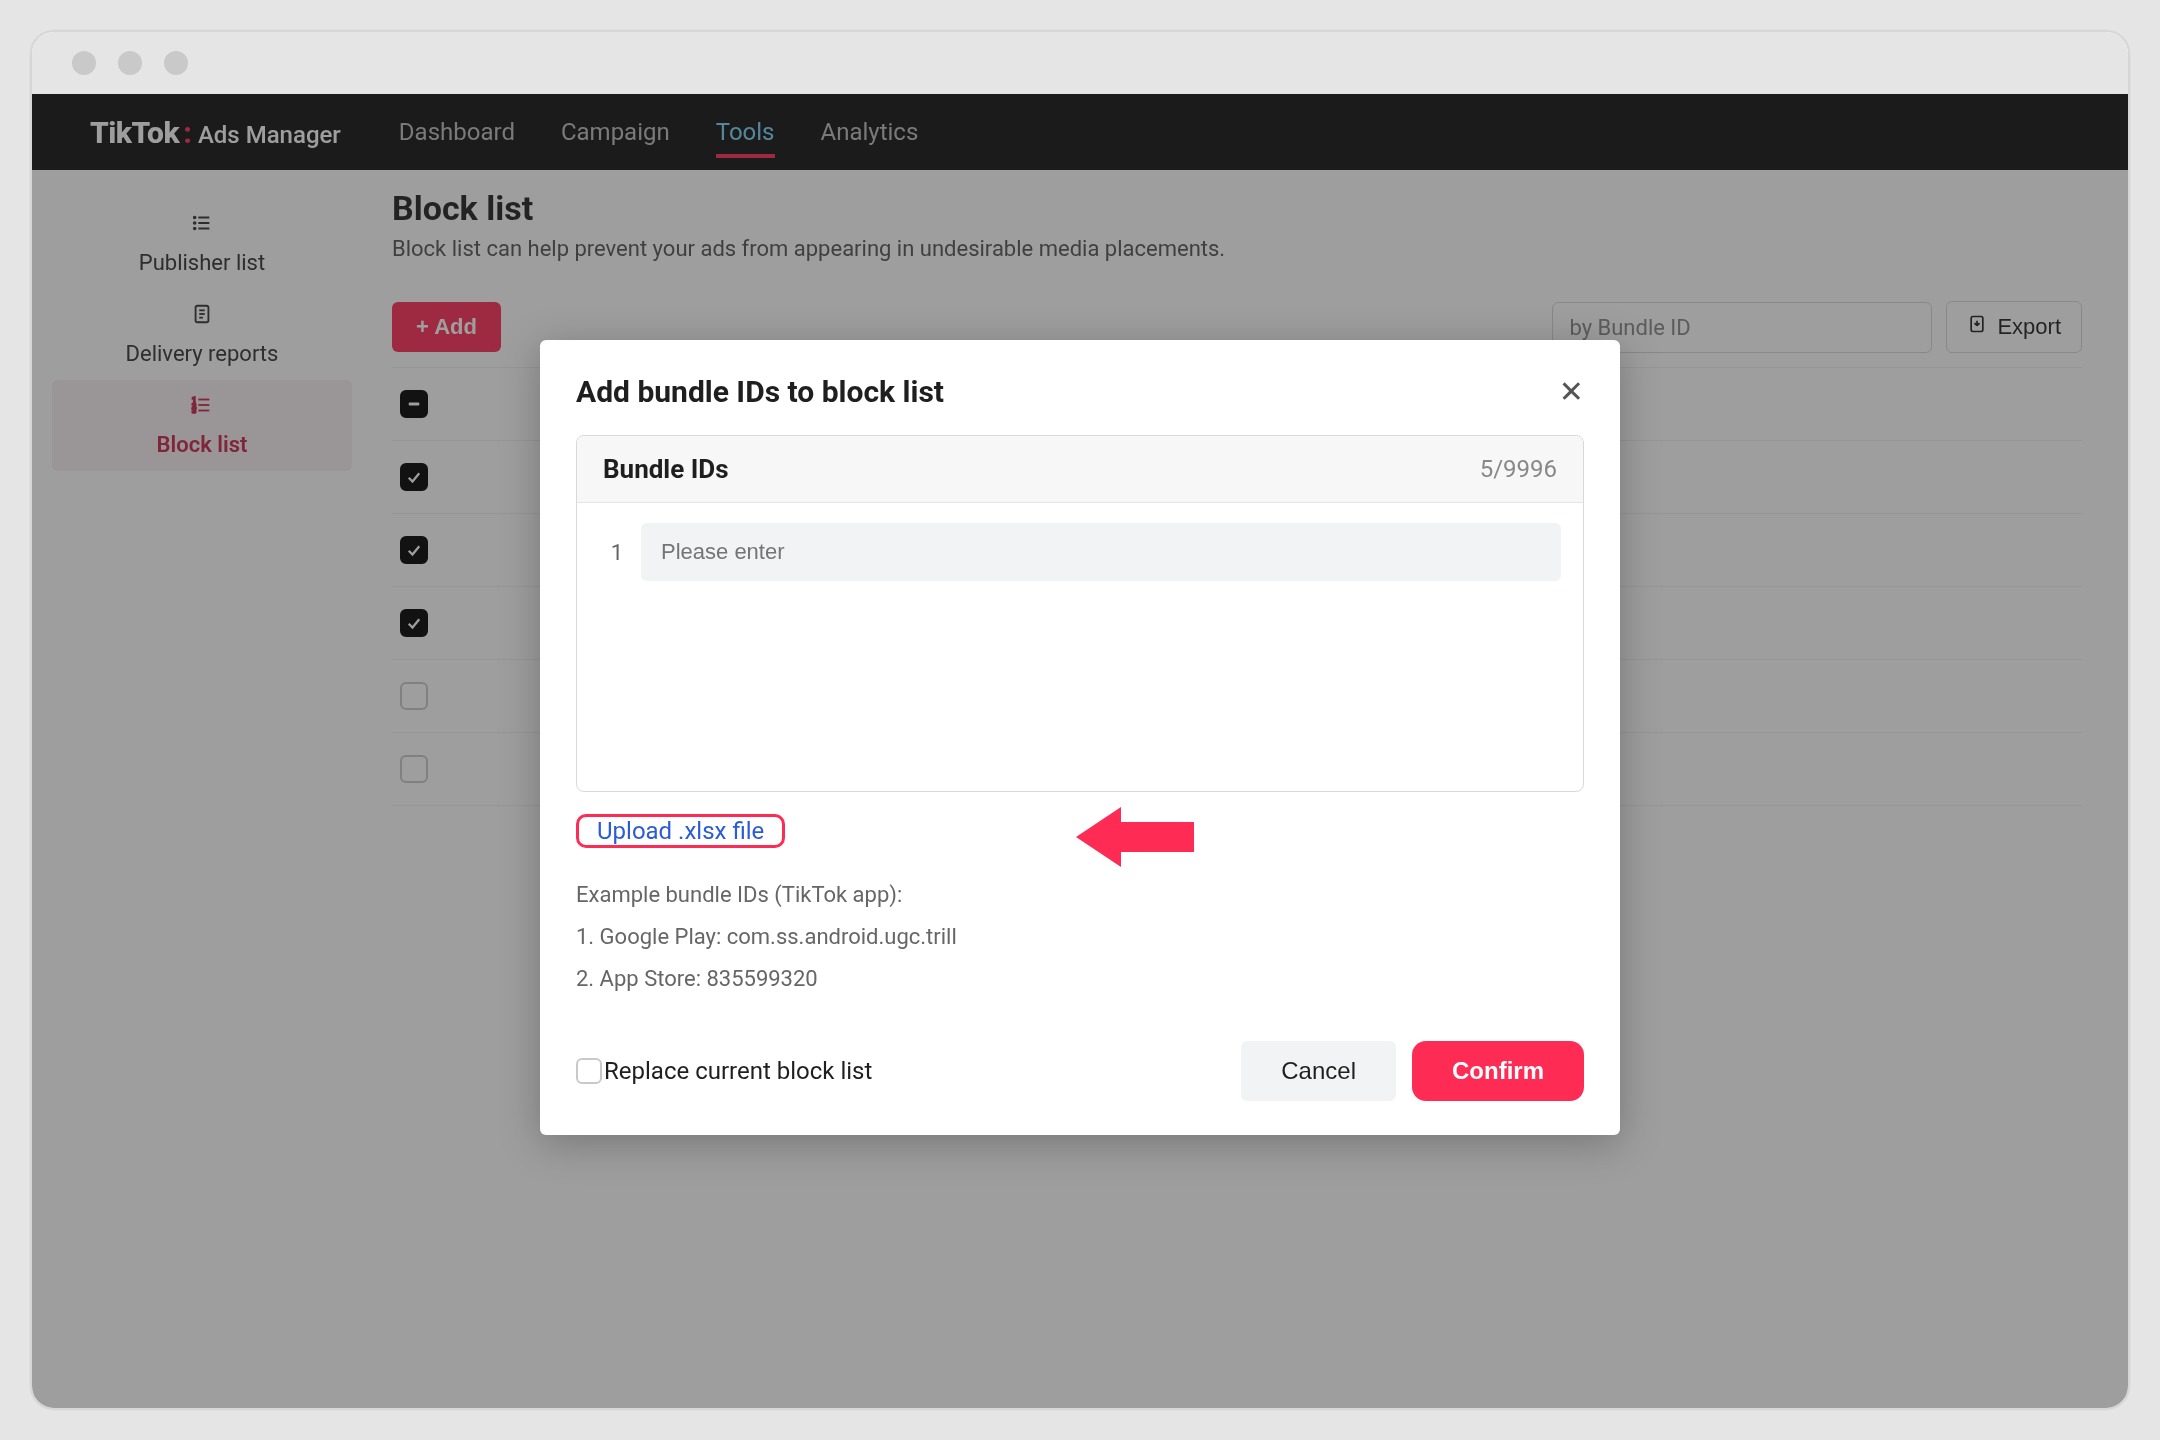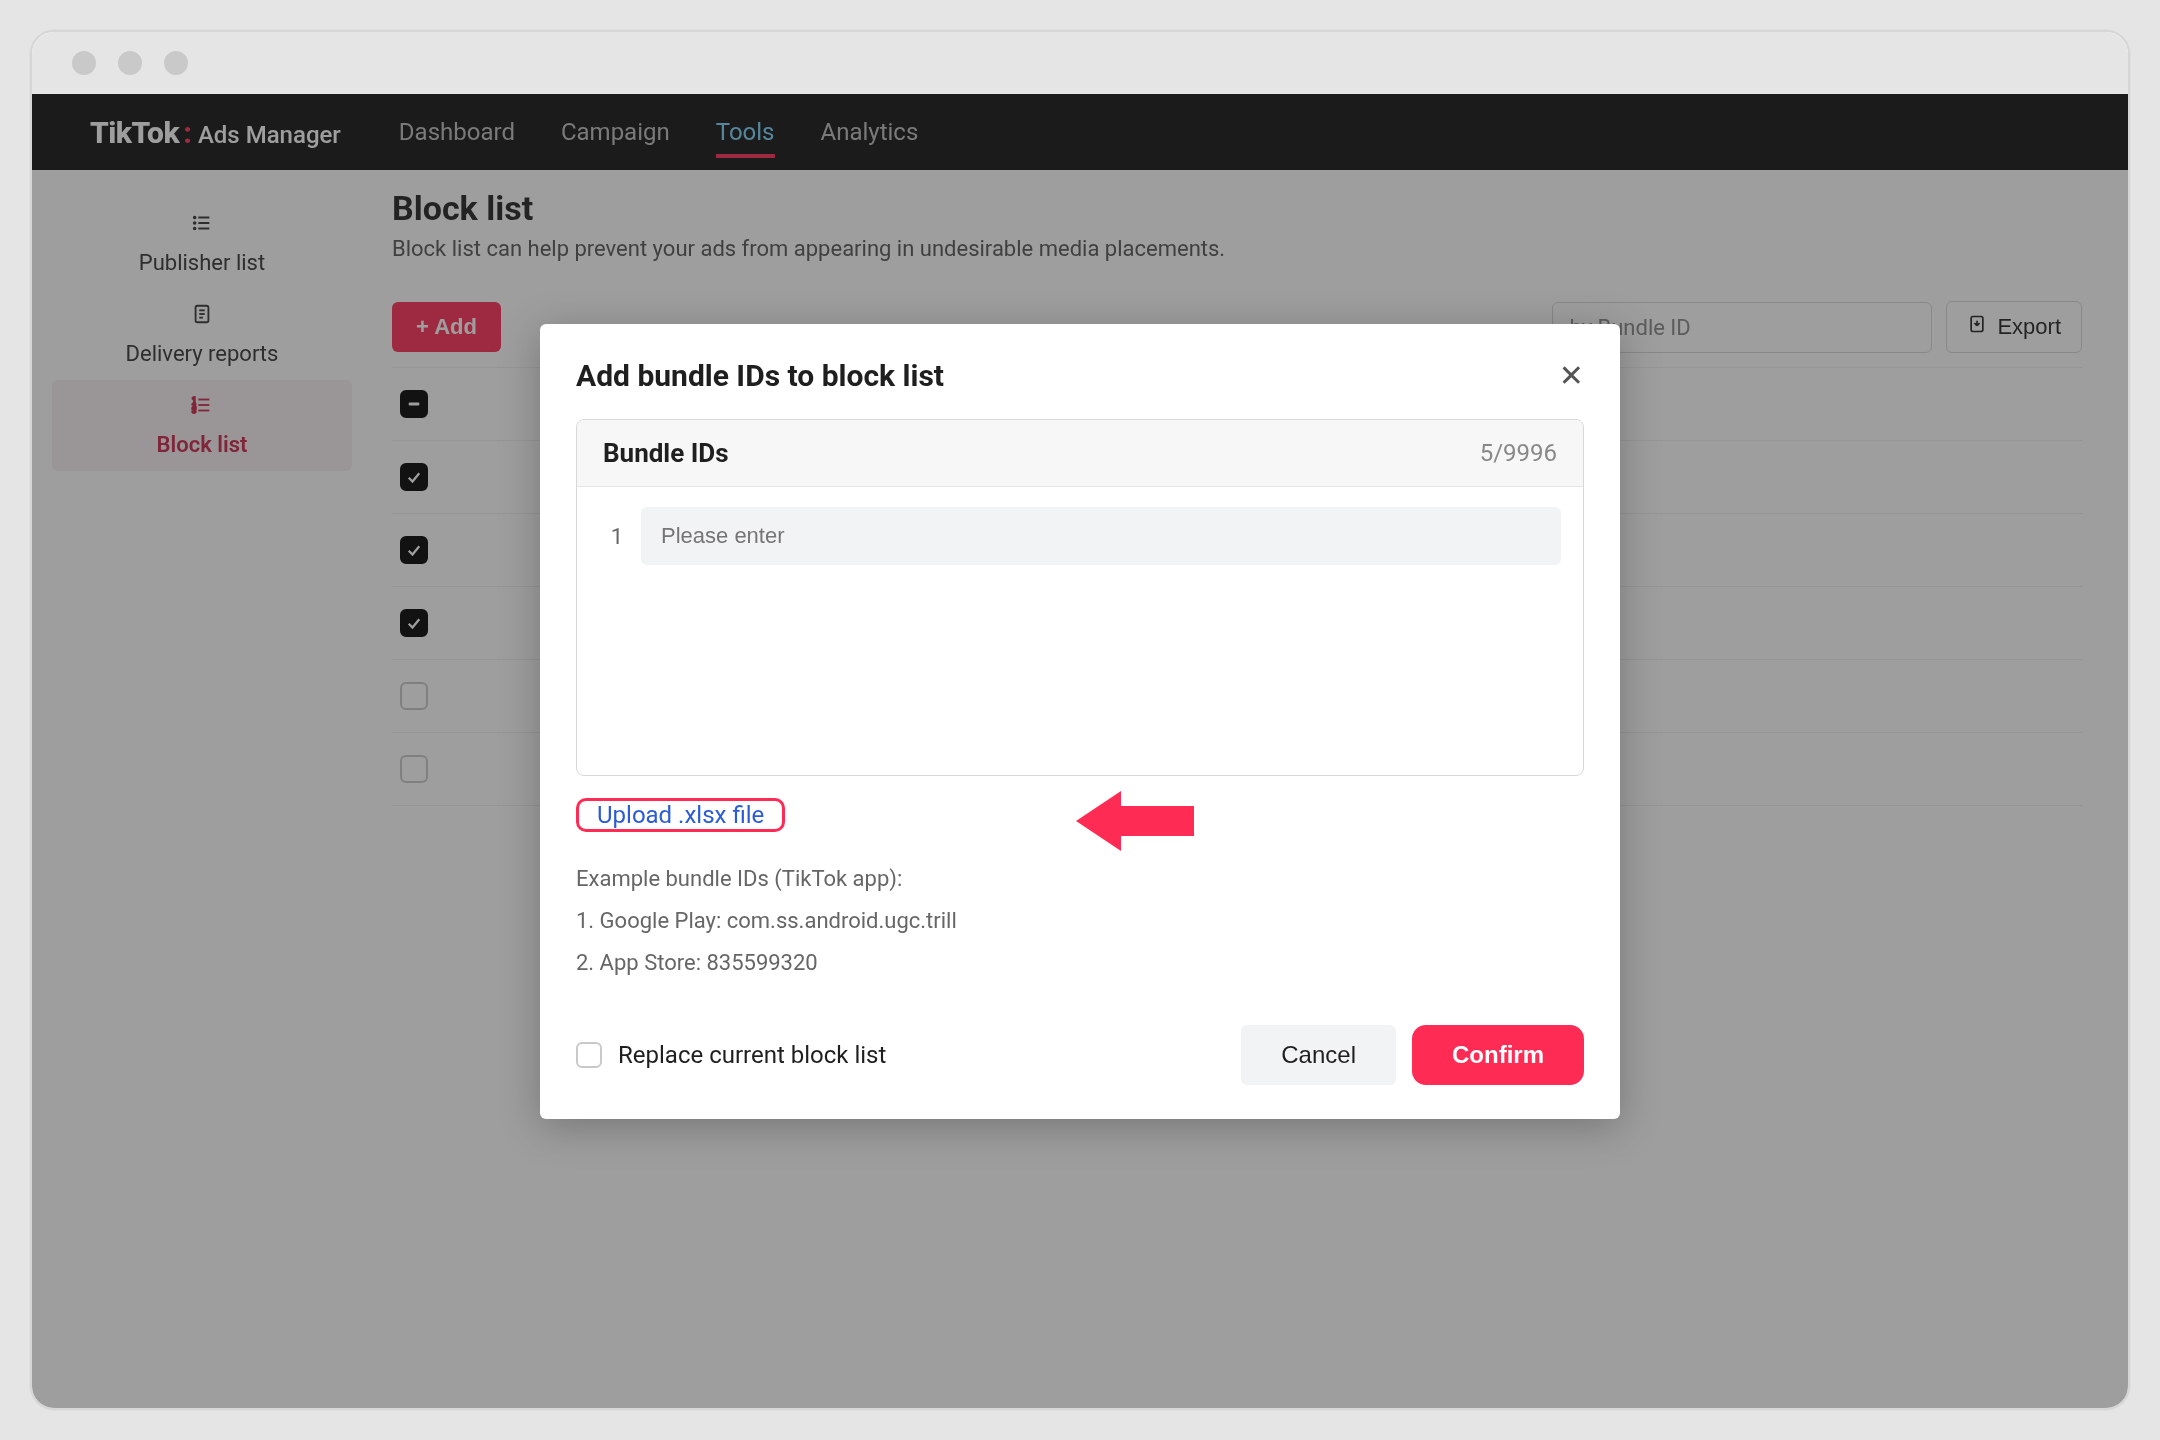--- a/index.html
+++ b/index.html
@@ -143,21 +143,21 @@
   flex:1; background:#f2f3f5; border:none; border-radius:6px; padding:16px 20px; font-size:22px; color:#1d4ed8;
 }
 .upload-wrap { margin-top:22px; }
 .upload-link {
   display:inline-block; color:#2b5bd7; font-size:24px; padding:0 18px; border:3px solid #fe2c55; border-radius:10px; cursor:pointer;
 }
 .example-block { margin-top:26px; color:#666; font-size:22px; line-height:1.9;}
 .modal-foot {
   margin-top:42px; display:flex; align-items:center; justify-content:space-between;
 }
-.replace-wrap { display:flex; align-items:center; gap:16px; font-size:24px; color:#1f1f1f;}
+.replace-wrap { display:flex; align-items:center; gap:2px; font-size:24px; color:#1f1f1f;}
 .replace-cb { width:26px; height:26px; border:2px solid #c9c9c9; border-radius:6px;}
 .foot-btns { display:flex; gap:16px;}
 .btn-cancel { background:#f2f3f5; color:#1f1f1f; border:none; border-radius:6px; padding:16px 40px; font-size:24px; cursor:pointer;}
 .btn-confirm { background:#fe2c55; color:#fff; border:none; border-radius:14px; padding:16px 40px; font-size:24px; font-weight:600; cursor:pointer;}
 
 
 .arrow {
   position:absolute; left:500px; top:-12px; width:120px; height:70px;
 }
 .arrow-shape { fill:#fe2c55; }
@@ -285,21 +285,21 @@
           <div class="row">
             <div class="cb empty"></div>
           </div>
         </div>
       </div>
     </div>
   </div>
 
   <div class="overlay"></div>
 
-  <div class="modal" style="top:292px;">
+  <div class="modal" style="top:308px;">
     <div class="modal-head">
       <div class="modal-title">Add bundle IDs to block list</div>
       <button class="close-x">✕</button>
     </div>
 
     <div class="panel">
       <div class="panel-head">
         <div class="ph-title">Bundle IDs</div>
         <div class="ph-count">5/9996</div>
       </div>

